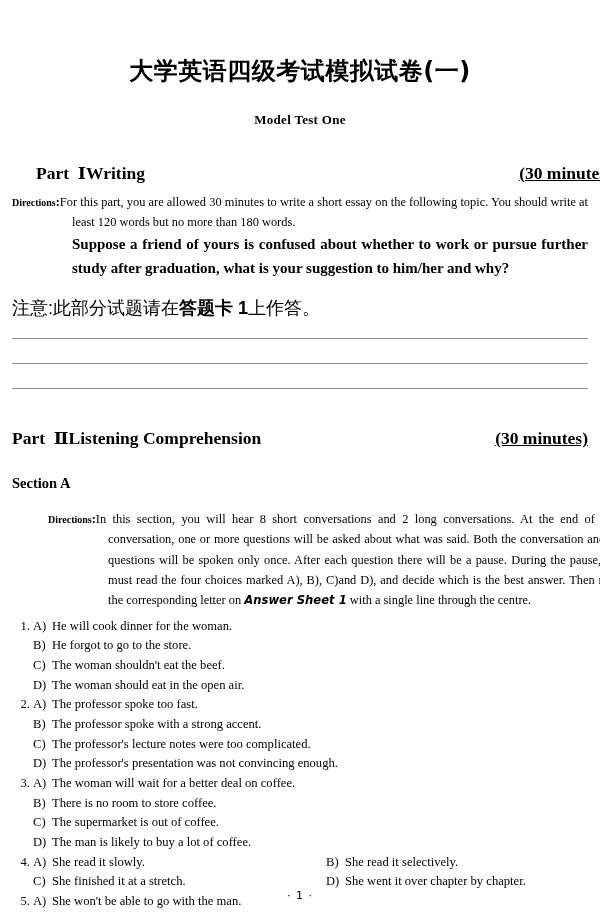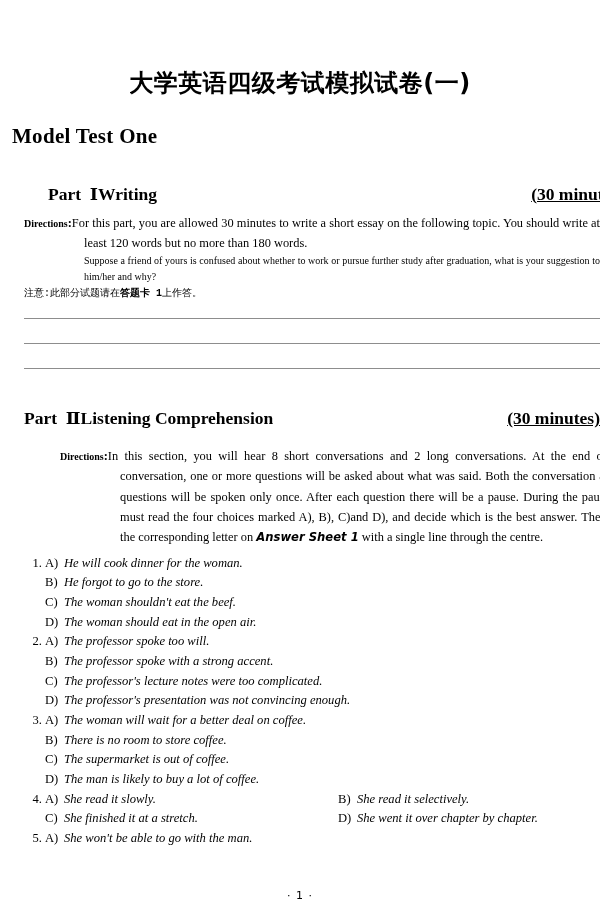--- a/index.html
+++ b/index.html
@@ -14,40 +14,40 @@
     overflow: hidden;
     font-family: "Liberation Serif", "DejaVu Serif", serif;
     color: #000000;
     -webkit-font-smoothing: antialiased;
   }
 
   .page {
     position: relative;
     width: 600px;
     height: 915px;
-    padding: 12px;
+    padding: 0;
     box-sizing: border-box;
   }
 
   
   .doc-title {
     text-align: center;
     font-family: "DejaVu Sans", "Liberation Sans", sans-serif;
     font-weight: bold;
     font-size: 24px;
     letter-spacing: 0.5px;
     margin: 0;
     padding-top: 57px;
     line-height: 1.2;
   }
   .doc-subtitle {
-    text-align: left;
+    text-align: center;
     font-family: "Liberation Serif", "DejaVu Serif", serif;
     font-weight: bold;
-    font-size: 21px;
+    font-size: 13px;
     margin: 0;
     padding-top: 26px;
     letter-spacing: 0.3px;
   }
 
   
   .part-header {
     display: flex;
     align-items: baseline;
     font-weight: bold;
@@ -93,31 +93,31 @@
     font-family: "Liberation Serif", "DejaVu Serif", serif;
     font-size: 10px;
   }
   .d-colon { font-weight: bold; }
   .ital {
     font-family: "Liberation Serif", "DejaVu Serif", serif;
   }
   .topic {
     display: block;
     padding-left: 60px;
-    font-weight: normal;
-    font-size: 10px;
+    font-weight: bold;
+    font-size: 15px;
     line-height: 1.62;
     text-align: justify;
   }
   .note-cn {
     padding: 0 12px;
-    font-family: Liberation Mono, monospace;
-    font-size: 10px;
+    font-family: Liberation Sans, sans-serif;
+    font-size: 18px;
     line-height: 1.6;
-    margin-top: 1px;
+    margin-top: 13px;
   }
   .note-cn .bold-cn { font-weight: bold; }
 
   #part1-directions { padding-top: 8px; }
   #part2-directions { padding-top: 17px; margin-left: 36px; }
 
   .ans-sheet {
     font-family: "DejaVu Sans", "Liberation Sans", sans-serif;
     font-weight: bold;
     font-style: italic;
@@ -170,21 +170,20 @@
     text-align: right;
     padding-right: 3px;
   }
   .q-num.blank { visibility: hidden; }
   .q-letter {
     flex: 0 0 19px;
   }
   .q-text {
     flex: 1 1 auto;
     white-space: normal;
-    font-style: italic;
   }
 
   
   .footer {
     position: absolute;
     left: 0;
     bottom: 13px;
     width: 600px;
     text-align: center;
     font-family: "DejaVu Sans", "Liberation Sans", sans-serif;
@@ -222,20 +221,21 @@
     <div class="rule-line"></div>
     <div class="rule-line"></div>
   </div>
 
   <div class="part-header" id="part2-header">
     <span class="part-label">Part  Ⅱ</span>
     <span class="part-name">Listening Comprehension</span>
     <span class="part-time">(30 minutes)</span>
   </div>
 
+  <div class="section-head">Section A</div>
 
   <div class="directions" id="part2-directions">
     <span class="d-body">
       <span class="d-label">Directions</span><span class="d-colon">:</span><span class="ital">In this section, you will hear 8 short conversations and 2 long conversations. At the end of each conversation, one or more questions will be asked about what was said. Both the conversation and the questions will be spoken only once. After each question there will be a pause. During the pause, you must read the four choices marked A), B), C)and D), and decide which is the best answer. Then mark the corresponding letter on </span><span class="ans-sheet">Answer Sheet 1</span><span class="ital"> with a single line through the centre.</span>
     </span>
   </div>
 
   <div class="questions" id="question-list">
       <div class="q-row">
         <div class="q-col full">
@@ -262,21 +262,21 @@
         <div class="q-col full">
           <span class="q-num blank">0.</span>
           <span class="q-letter">D)</span>
           <span class="q-text">The woman should eat in the open air.</span>
         </div>
       </div>
       <div class="q-row">
         <div class="q-col full">
           <span class="q-num">2.</span>
           <span class="q-letter">A)</span>
-          <span class="q-text">The professor spoke too will.</span>
+          <span class="q-text">The professor spoke too fast.</span>
         </div>
       </div>
       <div class="q-row">
         <div class="q-col full">
           <span class="q-num blank">0.</span>
           <span class="q-letter">B)</span>
           <span class="q-text">The professor spoke with a strong accent.</span>
         </div>
       </div>
       <div class="q-row">

